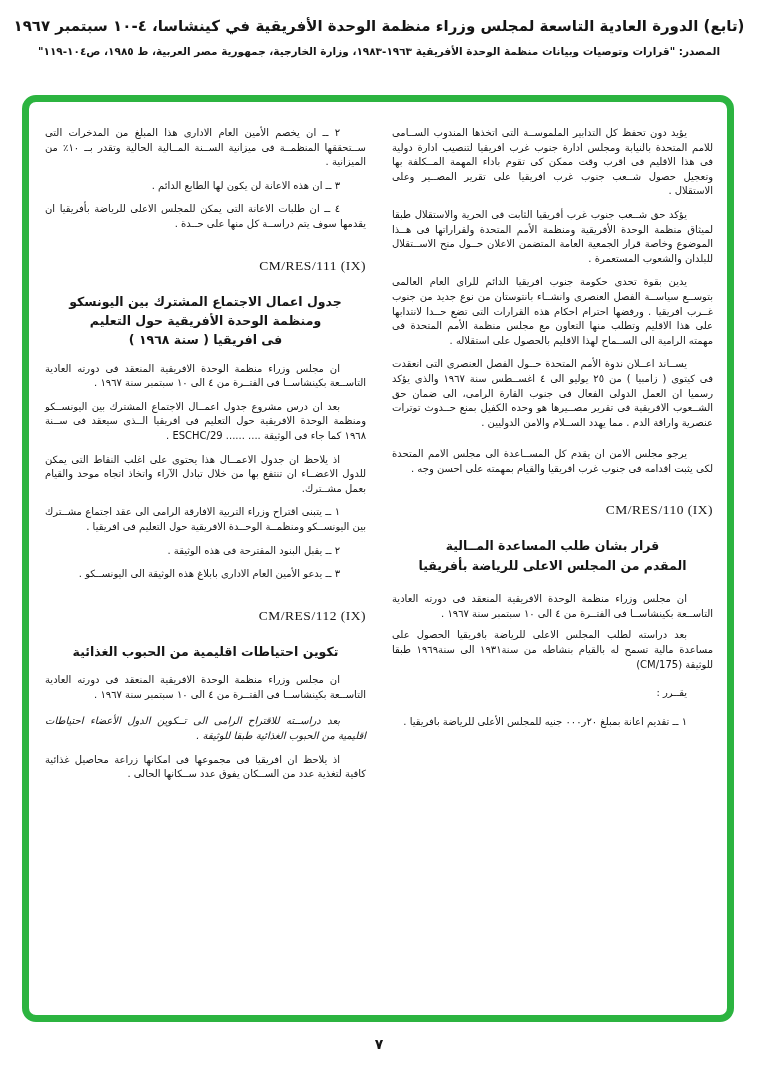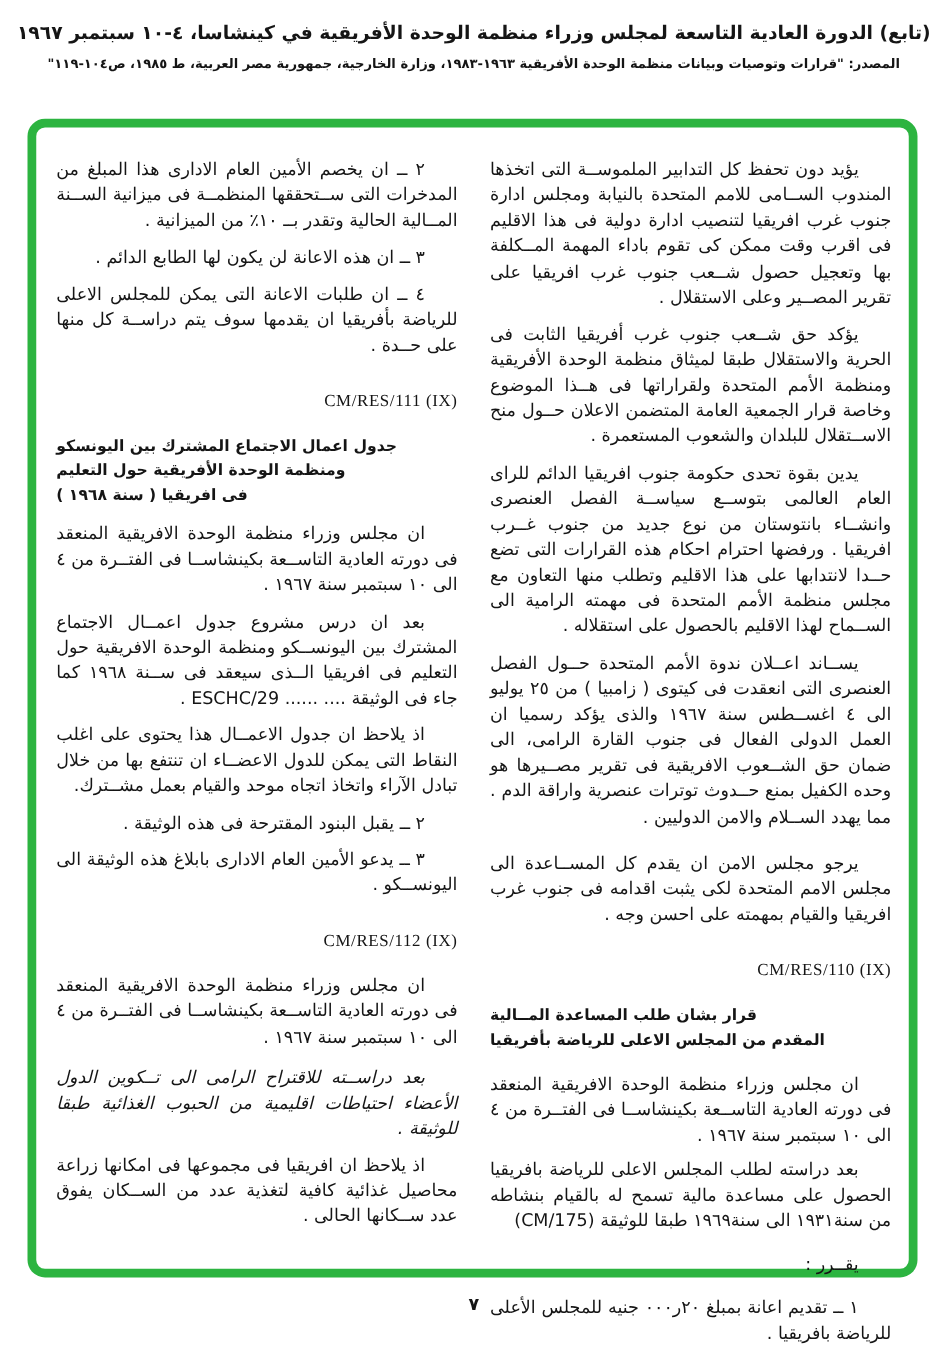--- a/index.html
+++ b/index.html
@@ -39,38 +39,38 @@
     direction:rtl;
     gap:26px;
     background:#ffffff;
   }
   .col{
     flex:1 1 0;
     direction:rtl;
     min-width:0;
   }
   .p{
-    font-size:14px;
+    font-size:10px;
     line-height:1.46;
     text-align:justify;
     text-indent:26px;
     margin:0 0 9px 0;
   }
   .p.tight{margin-bottom:7px;margin-top:17px;}
   .ref{
     direction:ltr;
     text-align:right;
     font-family:"Liberation Serif",serif;
     font-size:13.5px;
     letter-spacing:.5px;
     margin:26px 0 18px 2px;
   }
   .h{
     font-weight:bold;
-    text-align:left;
+    text-align:center;
     font-size:12.5px;
     line-height:1.55;
     white-space:pre-line;
     margin:2px 0 12px 0;
   }
   .pagenum{
     position:absolute;
     left:0;right:0;
     top:1036px;
     text-align:center;
@@ -107,23 +107,25 @@
     <p class="p">٢ ــ ان يخصم الأمين العام الادارى هذا المبلغ من المدخرات التى ســتحققها المنظمــة فى ميزانية الســنة المــالية الحالية وتقدر بــ ١٠٪ من الميزانية .</p>
     <p class="p">٣ ــ ان هذه الاعانة لن يكون لها الطابع الدائم .</p>
     <p class="p">٤ ــ ان طلبات الاعانة التى يمكن للمجلس الاعلى للرياضة بأفريقيا ان يقدمها سوف يتم دراســة كل منها على حــدة .</p>
     <div class="ref">CM/RES/111 (IX)</div>
     <div class="h">جدول اعمال الاجتماع المشترك بين اليونسكو
 ومنظمة الوحدة الأفريقية حول التعليم
 فى افريقيا ( سنة ١٩٦٨ )</div>
     <p class="p">ان مجلس وزراء منظمة الوحدة الافريقية المنعقد فى دورته العادية التاســعة بكينشاســا فى الفتــرة من ٤ الى ١٠ سبتمبر سنة ١٩٦٧ .</p>
     <p class="p">بعد ان درس مشروع جدول اعمــال الاجتماع المشترك بين اليونســكو ومنظمة الوحدة الافريقية حول التعليم فى افريقيا الــذى سيعقد فى ســنة ١٩٦٨ كما جاء فى الوثيقة .... ...... ESCHC/29 .</p>
     <p class="p">اذ يلاحظ ان جدول الاعمــال هذا يحتوى على اغلب النقاط التى يمكن للدول الاعضــاء ان تنتفع بها من خلال تبادل الآراء واتخاذ اتجاه موحد والقيام بعمل مشــترك.</p>
+    <p class="p">١ ــ يتبنى اقتراح وزراء التربية الافارقة الرامى الى عقد اجتماع مشــترك بين اليونســكو ومنظمــة الوحــدة الافريقية حول التعليم فى افريقيا .</p>
     <p class="p">٢ ــ يقبل البنود المقترحة فى هذه الوثيقة .</p>
     <p class="p">٣ ــ يدعو الأمين العام الادارى بابلاغ هذه الوثيقة الى اليونســكو .</p>
     <div class="ref">CM/RES/112 (IX)</div>
+    <div class="h">تكوين احتياطات اقليمية من الحبوب الغذائية</div>
     <p class="p">ان مجلس وزراء منظمة الوحدة الافريقية المنعقد فى دورته العادية التاســعة بكينشاســا فى الفتــرة من ٤ الى ١٠ سبتمبر سنة ١٩٦٧ .</p>
     <p class="p" style="margin-top:12px;font-style:italic;">بعد دراســته للاقتراح الرامى الى تــكوين الدول الأعضاء احتياطات اقليمية من الحبوب الغذائية طبقا للوثيقة .</p>
     <p class="p" style="margin-top:0;">اذ يلاحظ ان افريقيا فى مجموعها فى امكانها زراعة محاصيل غذائية كافية لتغذية عدد من الســكان يفوق عدد ســكانها الحالى .</p>
   </div>
 
 </div>
 
 <div class="pagenum">٧</div>
 
 </body></html>

